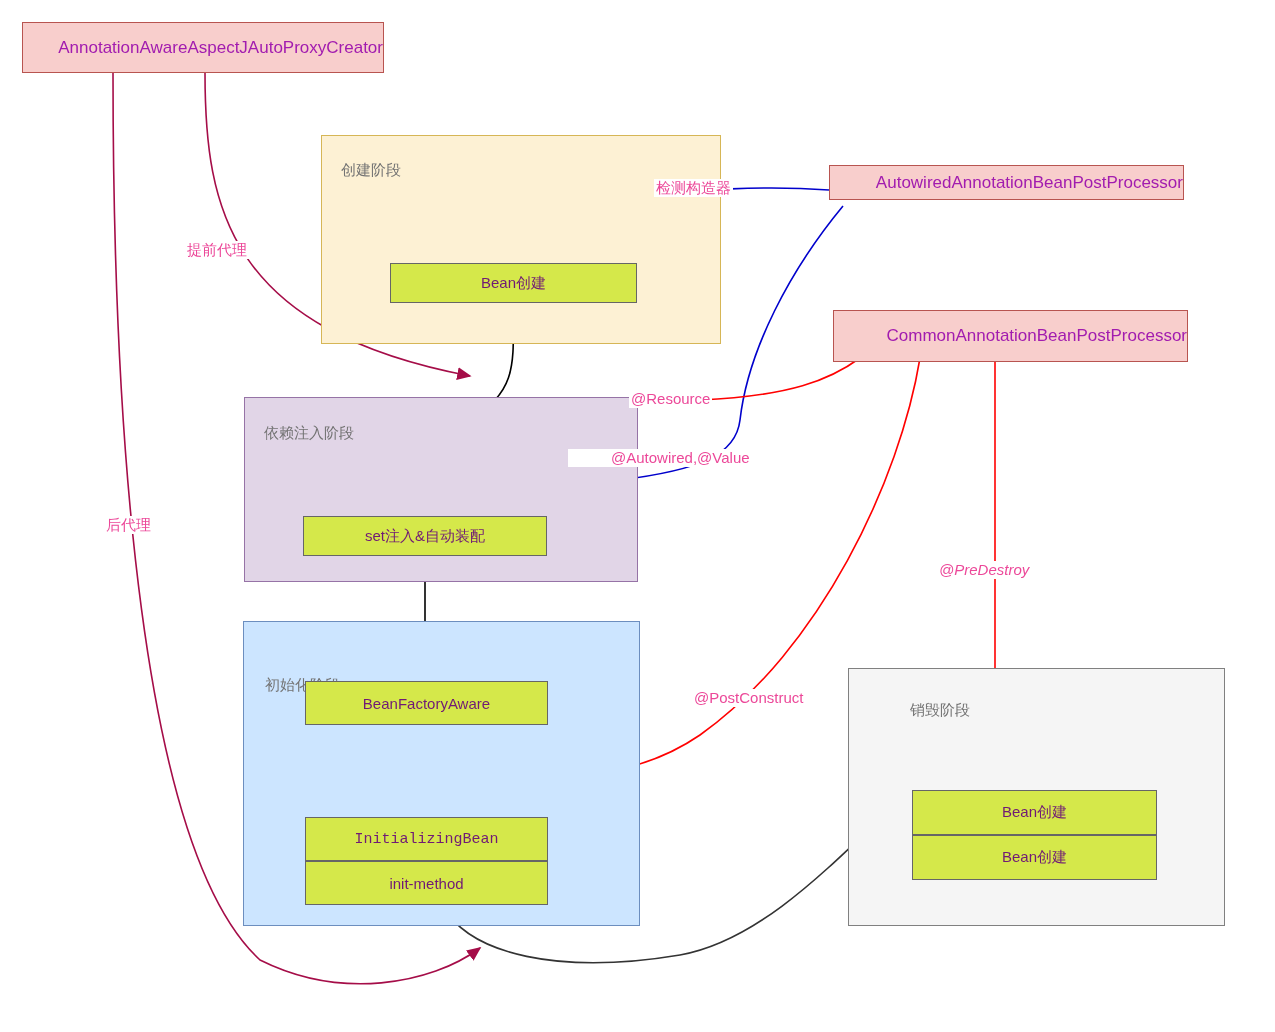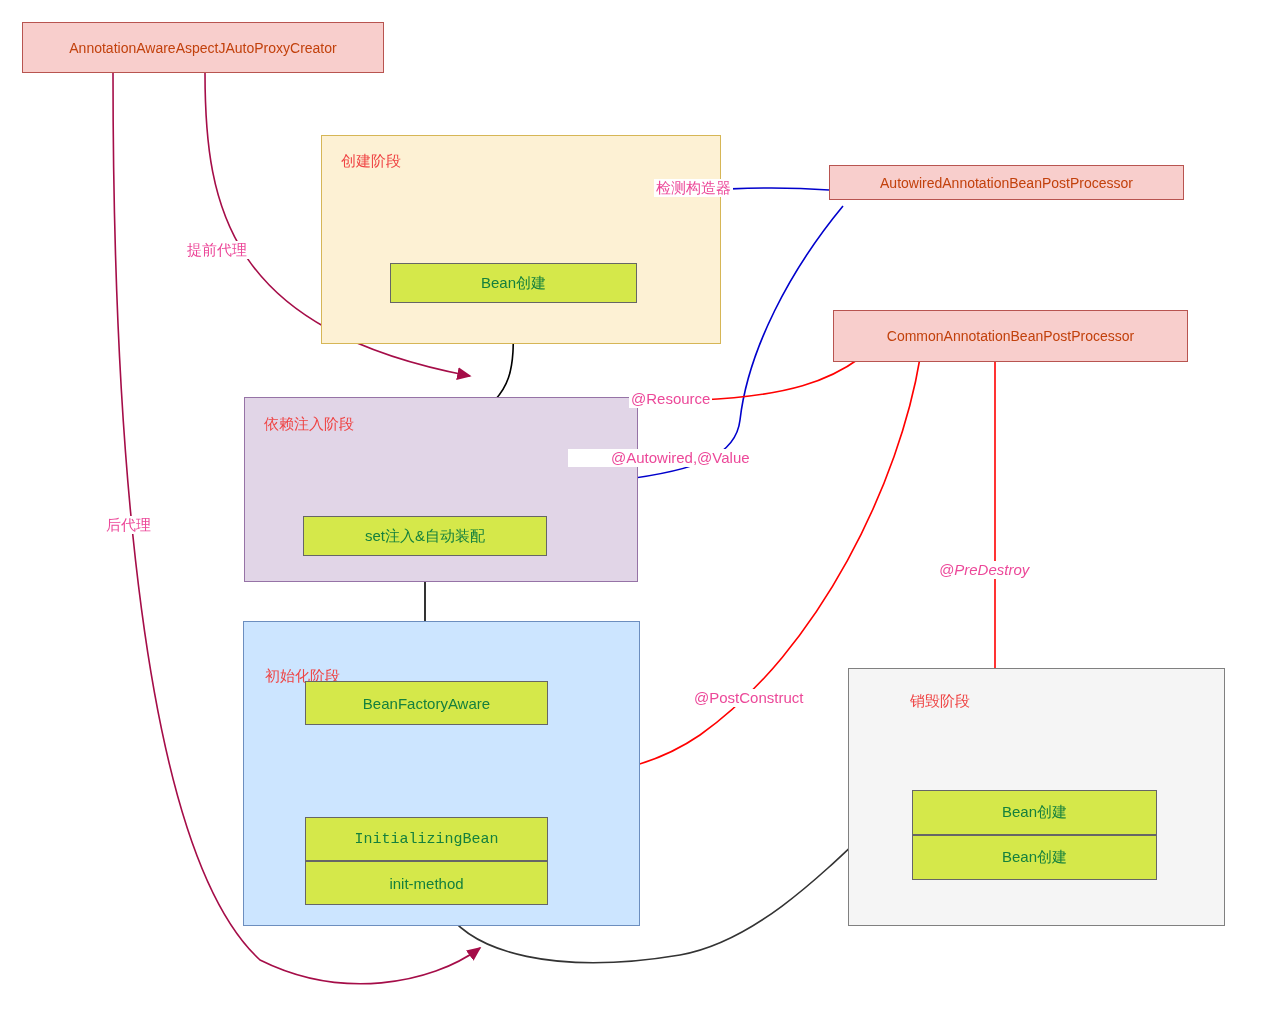--- a/index.html
+++ b/index.html
@@ -35,39 +35,41 @@
   }
   
   .phase {
     position: absolute;
     box-sizing: border-box;
     border: 1px solid #999999;
   }
   .phase-label {
     position: absolute;
     font-size: 15px;
-    color: #ef4444;
+    color: #737373;
     white-space: nowrap;
+    margin-top: 9px;
   }
   .phase-create  { background: #fdf1d4; border-color: #d6b656; }
   .phase-di      { background: #e1d5e7; border-color: #9673a6; }
   .phase-init    { background: #cce5ff; border-color: #6c8ebf; }
   .phase-destroy { background: #f5f5f5; border-color: #808080; }
 
   .green-box {
     background: #d5e84a;
     border: 1.5px solid #666666;
-    color: #15803d;
+    color: #701a75;
     font-size: 15px;
   }
   .pink-box {
     background: #f8cecc;
     border: 1.5px solid #b85450;
-    color: #c2410c;
-    font-size: 14px;
+    color: #a21caf;
+    font-size: 17px;
+    justify-content: flex-end;
   }
   .edge-label {
     position: absolute;
     font-size: 15px;
     color: #ec4899;
     background: #ffffff;
     white-space: nowrap;
     padding: 0 2px;
     line-height: 18px;
   }

